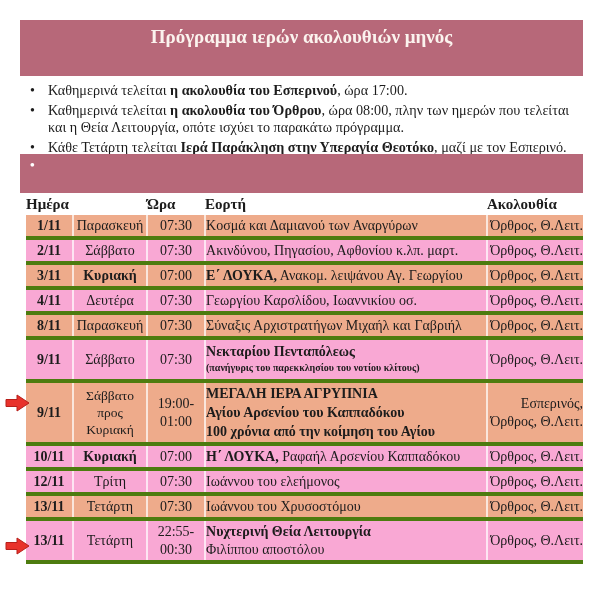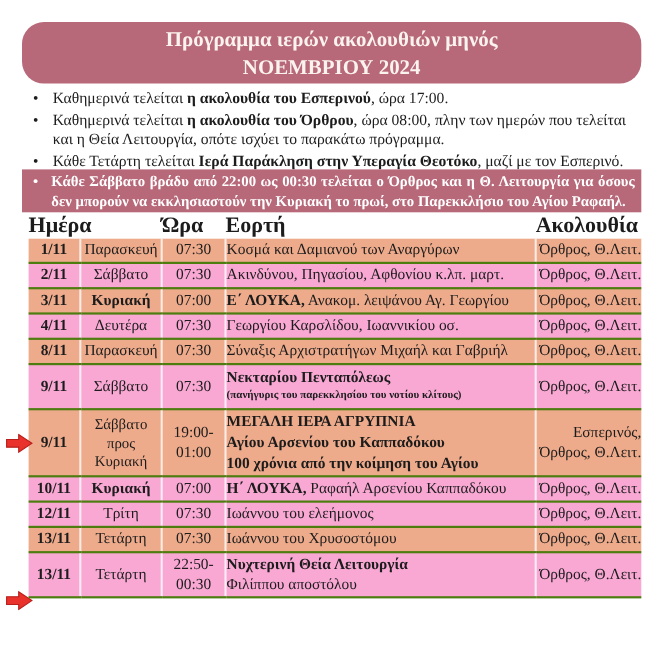--- a/index.html
+++ b/index.html
@@ -4,21 +4,21 @@
 <style>
   html,body{margin:0;padding:0;}
   body{
     width:603px;height:600px;background:#ffffff;position:relative;
     font-family:"Liberation Serif","DejaVu Serif",serif;color:#1c1c1c;
     -webkit-font-smoothing:antialiased;
   }
   .title-bar{
     position:absolute;left:20px;top:20px;width:563px;height:56px;
     background:#b76879;color:#fbf3ee;text-align:center;font-weight:bold;
-    padding-top:4px;box-sizing:border-box;border-radius:20px;
+    padding-top:4px;box-sizing:border-box;
   }
   .title-line{font-size:19px;line-height:25px;}
   .notes{position:absolute;left:20px;top:82px;width:563px;}
   .note{
     position:relative;padding-left:28px;font-size:14.2px;line-height:17.5px;
     margin-bottom:2px;
   }
   .note .bullet-dot{
     position:absolute;left:10px;top:0;font-size:14px;line-height:17.5px;
   }
@@ -27,28 +27,28 @@
     background:#b76879;color:#ffffff;font-weight:bold;font-size:13.4px;
     line-height:18px;display:flex;box-sizing:border-box;padding:2px 6px 0 10px;
   }
   .highlight-note .hbullet{margin-right:12px;}
   .highlight-note .htext{text-align:justify;}
   table.schedule{
     position:absolute;left:26px;top:194px;width:557px;
     border-collapse:collapse;table-layout:fixed;
   }
   table.schedule th{
-    font-size:20px;font-weight:bold;height:21px;vertical-align:middle;
+    font-size:15px;font-weight:bold;height:21px;vertical-align:middle;
     background:#ffffff;padding:0;
   }
   th.h-day,th.h-feast{text-align:left;padding-left:8px;}
   th.h-time,th.h-service{text-align:left;}
   table.schedule td{
     padding:0;vertical-align:middle;font-size:14px;
-    border-bottom:2px solid #4d7c0f;
+    border-bottom:4px solid #4d7c0f;
   }
   tr.salmon td{background:#eeab8b;}
   tr.cream td{background:#f9a8d4;}
   td + td{border-left:2px solid rgba(255,255,255,0.7);}
   td.c-date{text-align:center;font-weight:bold;height:21px;}
   td.c-day{text-align:center;padding-left:8px;}
   td.c-time{text-align:center;}
   td.c-feast{text-align:left;padding-left:8px;}
   td.c-service{text-align:right;font-size:13.5px;}
   .day-bold{font-weight:bold;}
@@ -59,41 +59,39 @@
   .two-line{line-height:17px;font-size:13.5px;display:block;}
   tr.tall td.c-date{height:39px;}
   tr.xtall td.c-date{height:59px;}
   .arrow-icon{position:absolute;left:5px;width:25px;height:18px;}
 </style>
 </head>
 <body>
 
 <header class="title-bar">
   <div class="title-line">Πρόγραμμα ιερών ακολουθιών μηνός</div>
-  <div class="title-line">ΝΟΕΜΒΡΙΟΥ 2024</div>
 </header>
 
 <div class="notes">
   <div class="note">
     <span class="bullet-dot">•</span>
     <span>Καθημερινά τελείται </span><b>η ακολουθία του Εσπερινού</b><span>, ώρα 17:00.</span>
   </div>
   <div class="note">
     <span class="bullet-dot">•</span>
     <span>Καθημερινά τελείται </span><b>η ακολουθία του Όρθρου</b><span>, ώρα 08:00, πλην των ημερών που τελείται και η Θεία Λειτουργία, οπότε ισχύει το παρακάτω πρόγραμμα.</span>
   </div>
   <div class="note">
     <span class="bullet-dot">•</span>
     <span>Κάθε Τετάρτη τελείται </span><b>Ιερά Παράκληση στην Υπεραγία Θεοτόκο</b><span>, μαζί με τον Εσπερινό.</span>
   </div>
 </div>
 
 <div class="highlight-note">
   <span class="hbullet">•</span>
-  <div class="htext">Κάθε Σάββατο βράδυ από 22:00 ως 00:30 τελείται ο Όρθρος και η Θ. Λειτουργία για όσους δεν μπορούν να εκκλησιαστούν την Κυριακή το πρωί, στο Παρεκκλήσιο του Αγίου Ραφαήλ.</div>
 </div>
 
 <table class="schedule">
   <colgroup>
     <col style="width:47px">
       <col style="width:74px">
       <col style="width:58px">
       <col style="width:282px">
       <col style="width:96px">
   </colgroup>
@@ -199,21 +197,21 @@
     <td class="c-day">Τετάρτη</td>
     <td class="c-time">07:30</td>
     <td class="c-feast">Ιωάννου του Χρυσοστόμου</td>
     <td class="c-service">Όρθρος, Θ.Λειτ.</td>
   </tr>
 
   <tr class="cream tall">
     <td class="c-date">13/11</td>
     <td class="c-day">Τετάρτη</td>
     <td class="c-time">
-      <span class="plain-line">22:50-</span>
+      <span class="plain-line">22:55-</span>
       <span class="plain-line">00:30</span>
     </td>
     <td class="c-feast">
       <span class="feast-bold plain-line">Νυχτερινή Θεία Λειτουργία</span>
       <span class="plain-line">Φιλίππου αποστόλου</span>
     </td>
     <td class="c-service">Όρθρος, Θ.Λειτ.</td>
   </tr>
 </tbody>
   </table>

